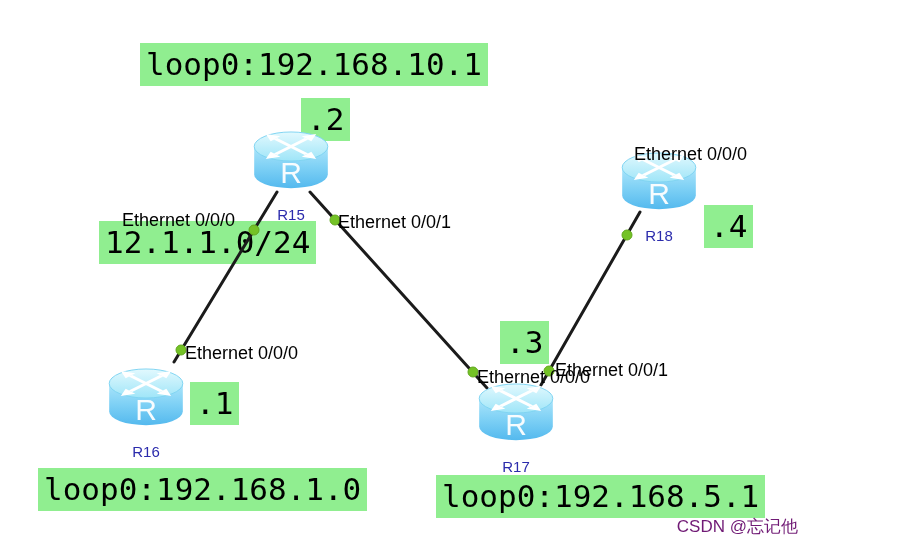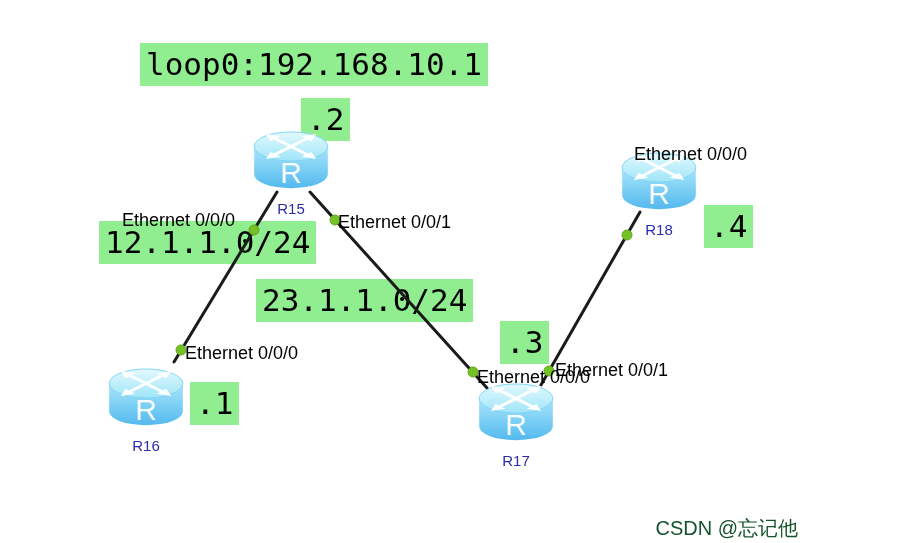--- a/index.html
+++ b/index.html
@@ -11,39 +11,40 @@
     position:absolute;z-index:1;background:#90ee90;color:#000;
     font:31px/43px "DejaVu Sans Mono",monospace;
     padding:0 6px;white-space:pre;
   }
 
   
   .links{position:absolute;left:0;top:0;z-index:2}
 
   
   .router{position:absolute;z-index:3;width:76px;text-align:center}
-  .rname{margin-top:4px;font-size:15px;line-height:1;color:#2b2bac}
+  .rname{margin-top:10px;font-size:15px;line-height:1;color:#2b2bac}
 
   
   .iflabel{position:absolute;z-index:4;font-size:18px;line-height:1;color:#000;white-space:nowrap}
 
-  .watermark{position:absolute;z-index:1;right:8px;top:515px;font-size:20px;color:#14532d}
+  .watermark{position:absolute;z-index:1;right:8px;top:515px;font-size:17px;color:#701a75}
 </style>
 </head>
 <body>
 
 <div class="stage">
 
   <div class="glabel" style="left:140px;top:43px">loop0:192.168.10.1</div>
   <div class="glabel" style="left:301px;top:98px">.2</div>
   <div class="glabel" style="left:99px;top:221px">12.1.1.0/24</div>
-  <div class="glabel" style="left:256px;top:279px">23.1.1.0/24</div>
   <div class="glabel" style="left:704px;top:205px">.4</div>
   <div class="glabel" style="left:500px;top:321px">.3</div>
   <div class="glabel" style="left:190px;top:382px">.1</div>
+  <div class="glabel" style="left:38px;top:468px">loop0:192.168.1.0</div>
+  <div class="glabel" style="left:436px;top:475px">loop0:192.168.5.1</div>
 
   <svg class="links" width="903" height="543" viewBox="0 0 903 543">
     <defs>
       <linearGradient id="gBody" x1="0" y1="0" x2="0" y2="1">
         <stop offset="0" stop-color="#a9e4fa"></stop>
         <stop offset="0.5" stop-color="#7dd0f5"></stop>
         <stop offset="1" stop-color="#54b9ee"></stop>
       </linearGradient>
       <linearGradient id="gTop" x1="0" y1="0" x2="0" y2="1">
         <stop offset="0" stop-color="#e2f9fe"></stop>

